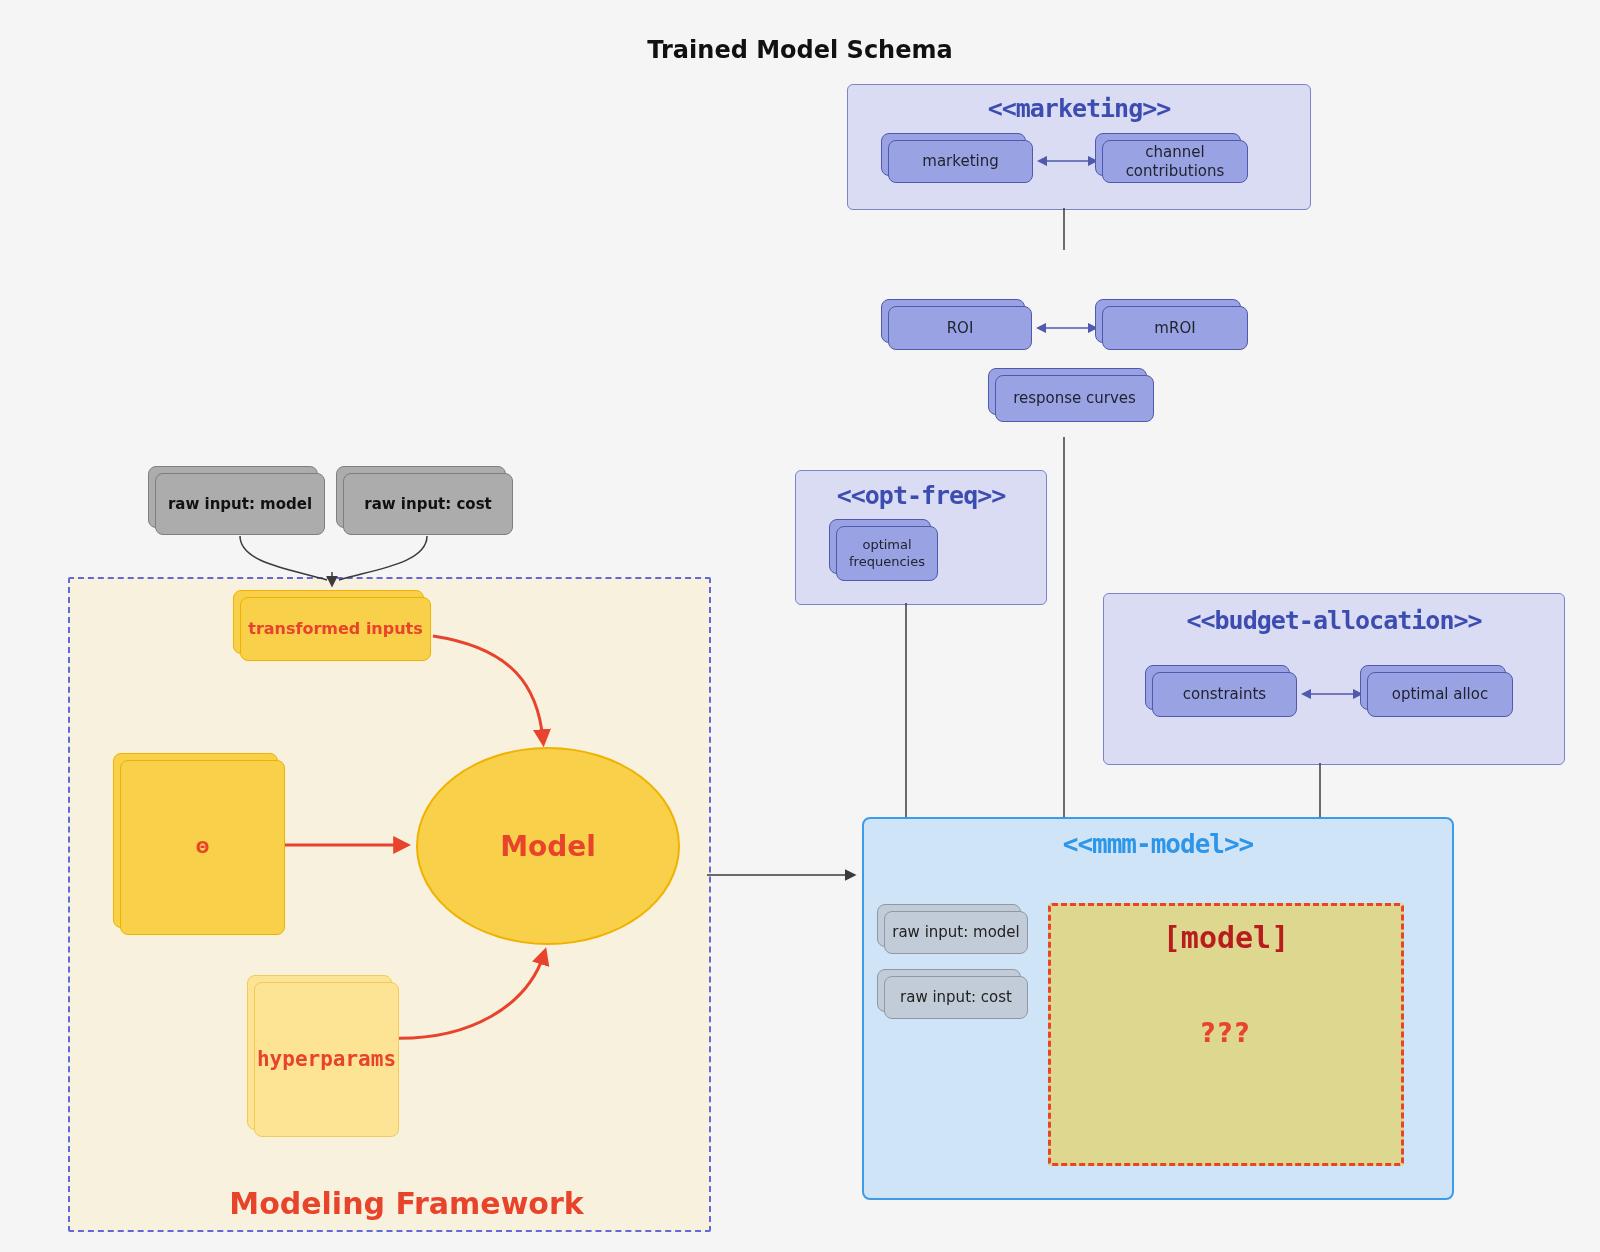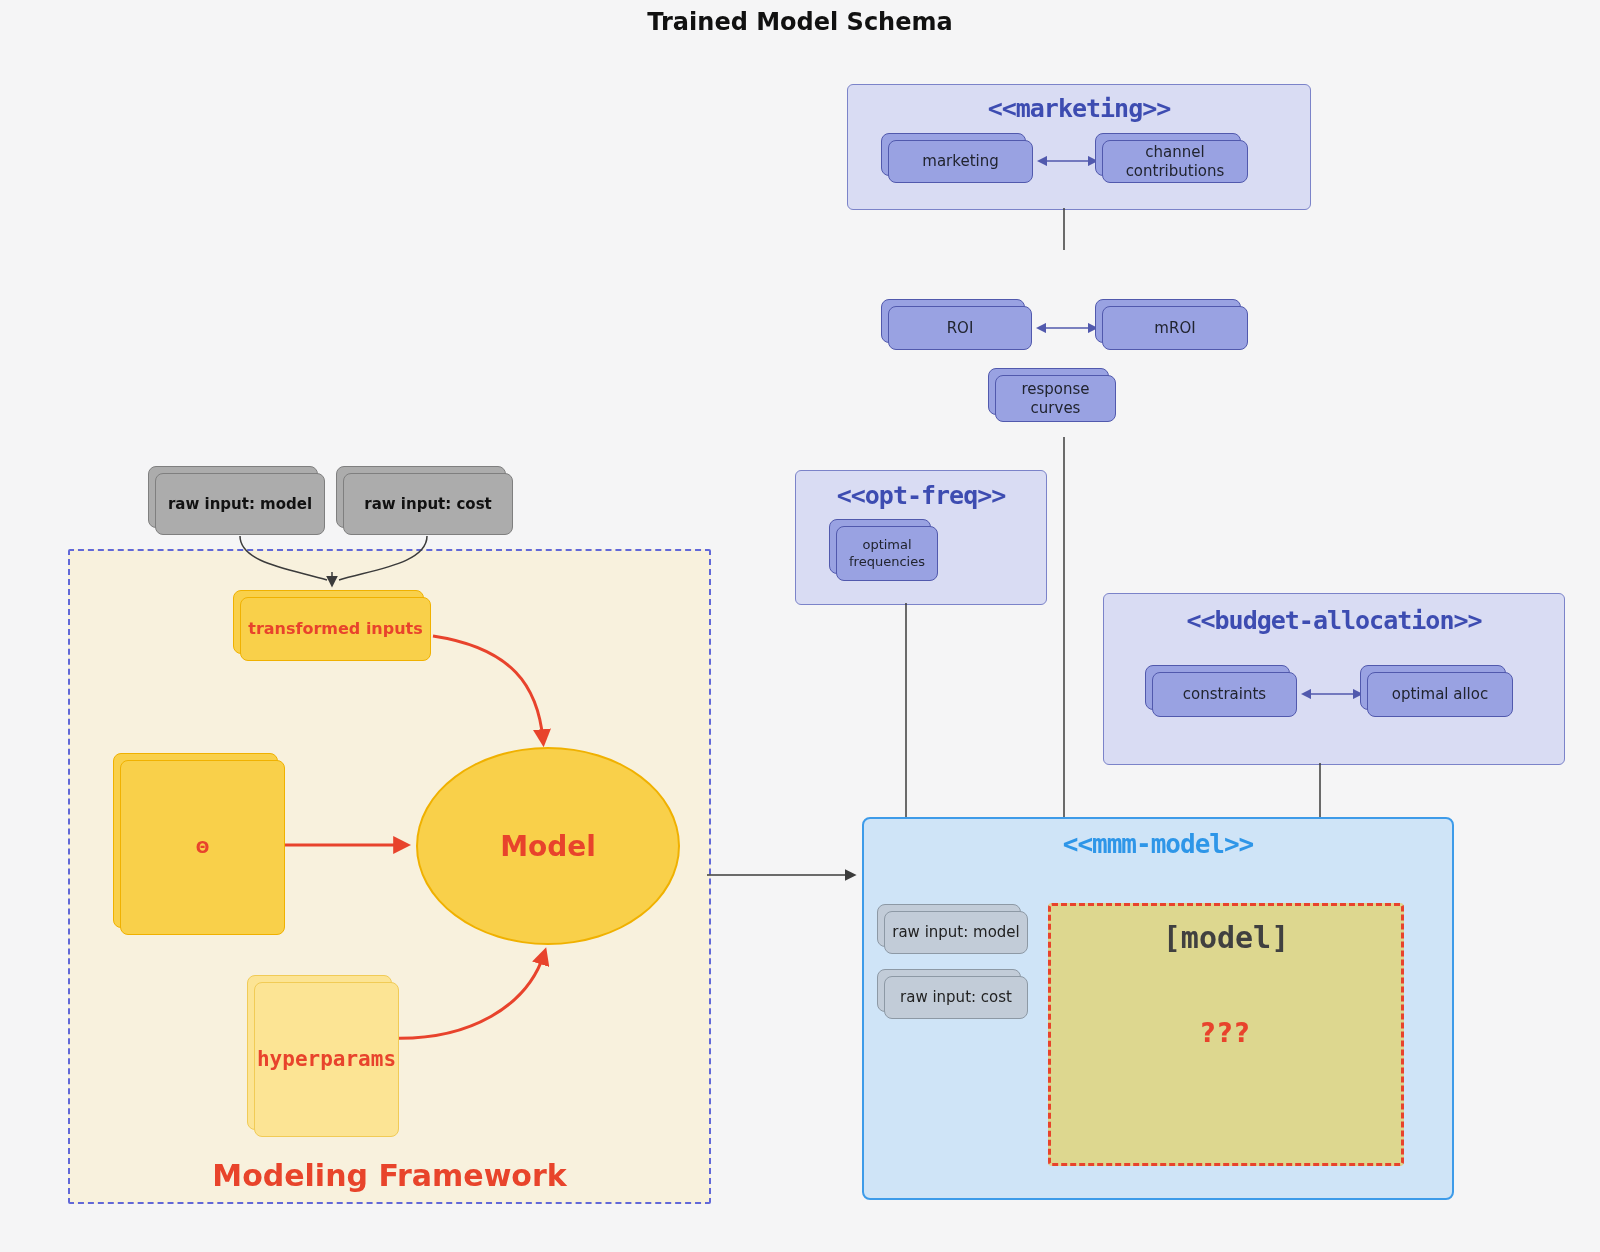--- a/index.html
+++ b/index.html
@@ -1,34 +1,34 @@
 <!DOCTYPE html>
 <html><head>
 <meta charset="utf-8">
 <style>
   html,body{margin:0;padding:0;background:#f5f5f6;font-family:"DejaVu Sans","Liberation Sans",sans-serif;}
   .canvas{position:relative;width:1600px;height:1252px;background:#f5f5f6;overflow:hidden;}
-  .abs{position:absolute;}
+  .abs{position:absolute;margin-top:28px;}
 
   
   .bg-layer{z-index:1;}
   #edge-svg{position:absolute;left:0;top:0;z-index:2;}
 
   
   .page-title{left:0;top:8px;width:1600px;text-align:center;font-size:24px;font-weight:bold;color:#111;z-index:3;}
 
   
   .cluster{position:absolute;background:#d9dcf3;border:1.5px solid #7b83c9;border-radius:6px;z-index:1;padding-left:27px;}
   .cluster-title{position:absolute;left:0;width:100%;text-align:center;
     font-family:"DejaVu Sans Mono","Liberation Mono",monospace;font-weight:bold;
     color:#3d4cb1;font-size:25px;letter-spacing:-1px;}
   .mmm{background:#cfe4f7;border:2px solid #3d9be9;border-radius:8px;}
   .mmm .cluster-title{color:#2e96e8;font-size:26px;}
   .framework{background:#f8f1dd;border:2px dashed #6168d9;border-radius:2px;}
-  .framework-label{position:absolute;left:0;width:100%;text-align:center;
+  .framework-label{position:absolute;left:17px;width:100%;text-align:center;
     font-size:30px;font-weight:bold;color:#e8442b;}
 
   
   .stack{position:absolute;z-index:3;}
   .layer{position:absolute;inset:0;background:var(--bg);border:1.5px solid var(--bc);border-radius:8px;}
   .layer.back{transform:translate(-7px,-7px);}
   .stack .lbl{position:absolute;inset:0;display:flex;align-items:center;justify-content:center;
     text-align:center;font-size:15px;color:#21242f;line-height:1.25;padding:2px;}
   .purple{--bg:#99a2e2;--bc:#5159ad;}
   .gray{--bg:#acacac;--bc:#7f7f7f;}
@@ -42,21 +42,21 @@
     font-family:"DejaVu Sans Mono","Liberation Mono",monospace;}
   .small .lbl{font-size:13px;}
 
   
   .theta-glyph{font-size:78px;font-weight:bold;}
   .ellipse{position:absolute;background:#f9d04a;border:2px solid #f0b100;border-radius:50%;
     display:flex;align-items:center;justify-content:center;z-index:3;}
   .ellipse .lbl{font-size:28px;font-weight:bold;color:#e8432c;}
   .model-box{position:absolute;background:#ddd78f;border:3px dashed #e8432c;border-radius:4px;z-index:3;}
   .model-title{position:absolute;top:14px;left:0;width:100%;text-align:center;
-    font-family:"DejaVu Sans Mono","Liberation Mono",monospace;font-weight:bold;font-size:30px;color:#404040;}
+    font-family:"DejaVu Sans Mono","Liberation Mono",monospace;font-weight:bold;font-size:30px;color:#b91c1c;}
   .model-q{position:absolute;top:112px;left:0;width:100%;text-align:center;
     font-weight:bold;font-size:26px;color:#e8432c;letter-spacing:2px;}
 </style>
 </head>
 <body>
 
 <div class="canvas">
 
   <div class="abs page-title">Trained Model Schema</div>
 
@@ -128,21 +128,21 @@
   <div class="stack purple" style="left:888px;top:306px;width:144px;height:44px">
     <div class="layer back"></div>
     <div class="layer"></div>
     <div class="lbl">ROI</div>
   </div>
   <div class="stack purple" style="left:1102px;top:306px;width:146px;height:44px">
     <div class="layer back"></div>
     <div class="layer"></div>
     <div class="lbl">mROI</div>
   </div>
-  <div class="stack purple" style="left:995px;top:375px;width:121px;height:47px">
+  <div class="stack purple" style="left:995px;top:375px;width:159px;height:47px">
     <div class="layer back"></div>
     <div class="layer"></div>
     <div class="lbl">response curves</div>
   </div>
 
   <div class="stack purple small" style="left:836px;top:526px;width:102px;height:55px">
     <div class="layer back"></div>
     <div class="layer"></div>
     <div class="lbl">optimal frequencies</div>
   </div>

